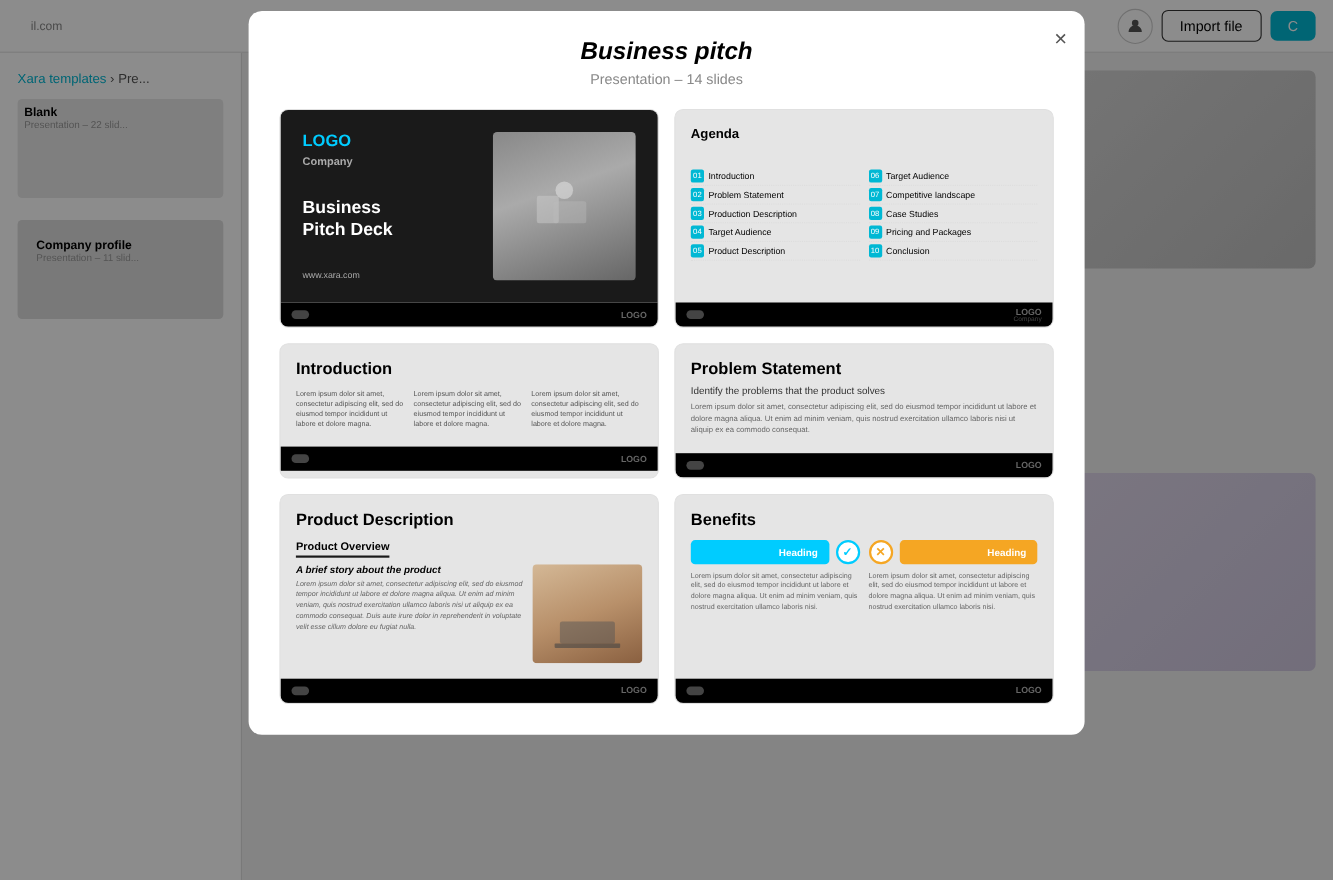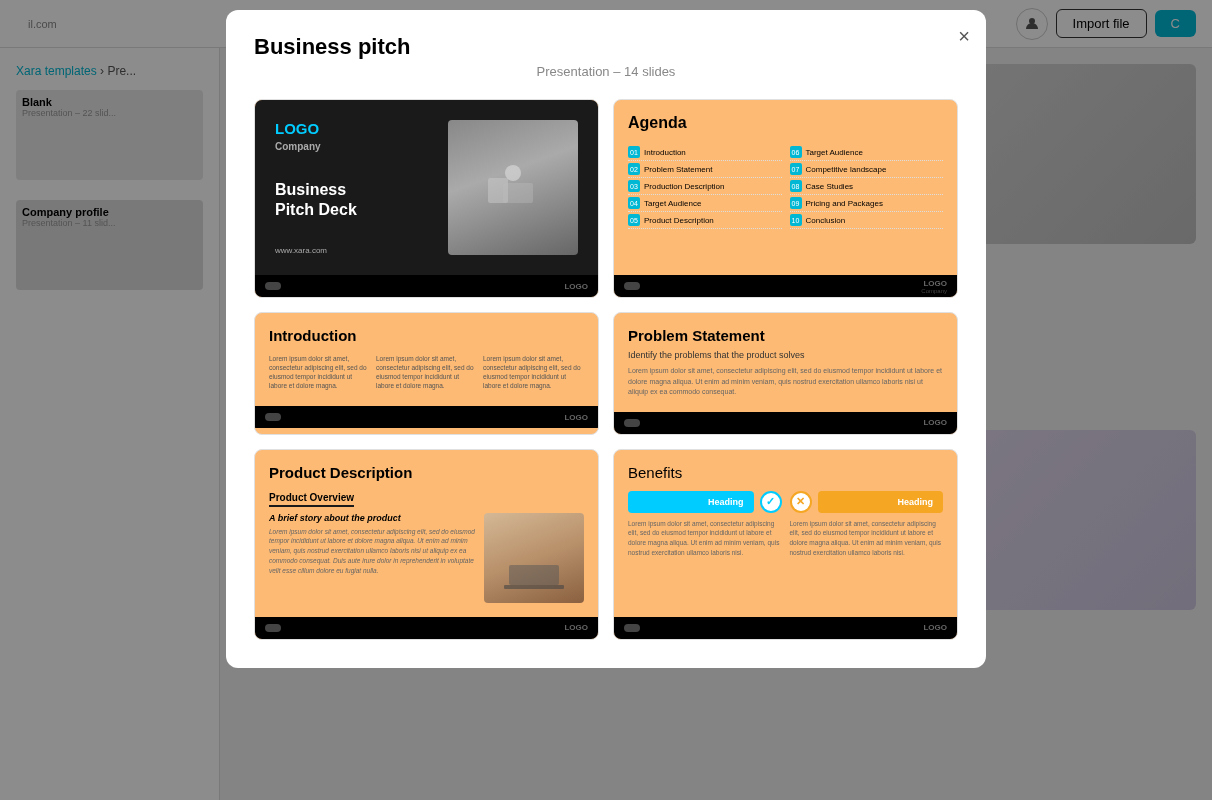--- a/index.html
+++ b/index.html
@@ -125,43 +125,44 @@
       position: absolute;
       top: 16px; right: 16px;
       background: none; border: none;
       font-size: 20px;
       cursor: pointer;
       color: #555;
       line-height: 1;
     }
 
     .modal-title {
-      text-align: left;
+      text-align: center;
       font-size: 22px;
       font-weight: 700;
       margin-bottom: 4px;
+      font-style: italic;
     }
     .modal-subtitle {
       text-align: center;
       font-size: 13px;
       color: #888;
       margin-bottom: 20px;
     }
 
     .slides-grid {
       display: grid;
       grid-template-columns: 1fr 1fr;
       gap: 14px;
     }
 
     .slide-card {
       border: 1px solid #e0e0e0;
       border-radius: 8px;
       overflow: hidden;
-      background: #fdba74;
+      background: #e5e5e5;
     }
 
     
     .slide-title-bg {
       background: #1a1a1a;
       padding: 20px;
       height: 175px;
       position: relative;
       display: flex;
     }
@@ -198,23 +199,23 @@
       border-radius: 4px;
       background: #444;
     }
 
     
     .slide-agenda {
       padding: 14px;
       height: 175px;
     }
     .slide-section-title {
-      font-size: 16px;
-      font-weight: 700;
-      margin-bottom: 12px;
+      font-size: 12px;
+      font-weight: 700;
+      margin-bottom: 24px;
     }
     .agenda-grid {
       display: grid;
       grid-template-columns: 1fr 1fr;
       gap: 2px 8px;
     }
     .agenda-item {
       display: flex;
       align-items: center;
       gap: 4px;
@@ -332,21 +333,21 @@
       overflow: hidden;
       flex-shrink: 0;
     }
 
     
     .slide-benefits {
       padding: 14px;
     }
     .slide-ben-title {
       font-size: 15px;
-      font-weight: 400;
+      font-weight: 700;
       margin-bottom: 10px;
     }
     .benefits-compare {
       display: flex;
       gap: 8px;
       align-items: flex-start;
     }
     .benefit-col {
       flex: 1;
     }
@@ -438,21 +439,21 @@
     </div>
     
     <div style="display:flex;flex-direction:column;gap:20px;">
       <div style="height:90px;background:#e8e8e8;border-radius:4px;">
         <div style="padding:6px;">
             <div style="font-size:11px;font-weight:600;">Blank</div>
             <div style="font-size:9px;color:#999;">Presentation – 22 slid...</div>
           </div>
       </div>
       <div style="height:90px;background:#ddd;border-radius:4px;">
-        <div style="padding:6px;">
+        <div style="padding:17px;">
             <div style="font-size:11px;font-weight:600;">Company profile</div>
             <div style="font-size:9px;color:#999;">Presentation – 11 slid...</div>
           </div>
       </div>
     </div>
   </div>
 
   <div class="template-grid">
 
     <div class="template-card tmpl-blank" style="height:180px;"></div>

